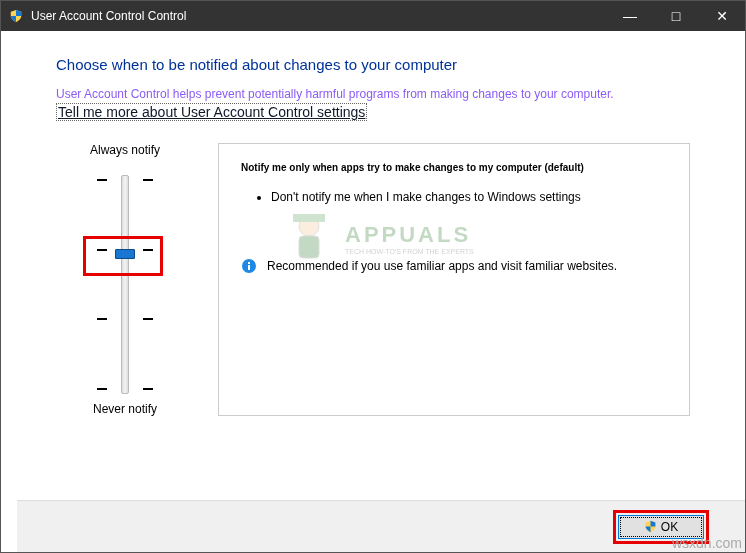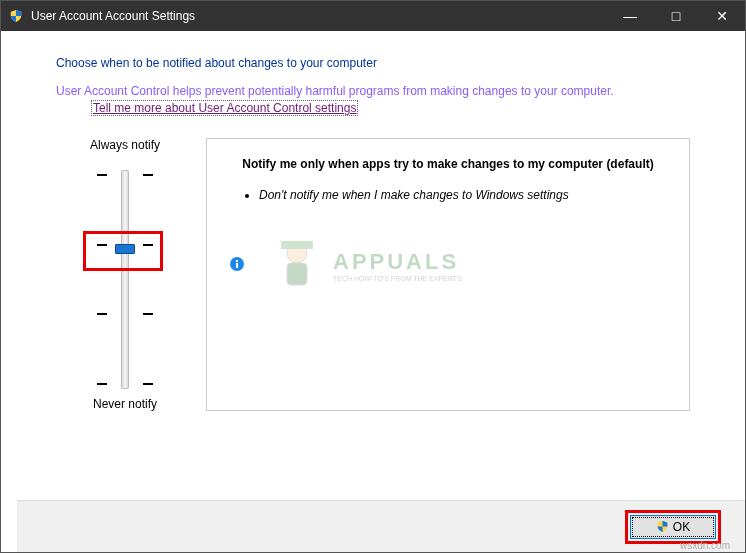--- a/index.html
+++ b/index.html
@@ -42,43 +42,42 @@
       cursor: pointer;
     }
     .content {
       flex: 1;
       padding: 25px 55px 10px 55px;
       display: flex;
       flex-direction: column;
     }
     .heading {
       color: #003399;
-      font-size: 12px;
+      font-size: 15px;
       font-weight: normal;
       margin-bottom: 14px;
     }
     .desc {
       font-size: 12px;
       color: #8b5cf6;
       margin-bottom: 2px;
     }
     .link {
-      color: #701a75;
+      color: #0f172a;
       text-decoration: underline;
-      font-size: 12px;
+      font-size: 14px;
       cursor: pointer;
       border: 1px dotted #666;
       display: inline-block;
       padding: 0 1px;
-      margin-left: 35px;
     }
     .row {
       display: flex;
       margin-top: 22px;
-      gap: 12px;
+      gap: 24px;
     }
     .slider-panel {
       width: 138px;
       text-align: center;
     }
     .slider-label-top, .slider-label-bottom {
       font-size: 12px;
       text-align: center;
     }
     .slider-label-top { margin-bottom: 10px; }
@@ -136,34 +135,33 @@
     }
     .info-panel {
       flex: 1;
       border: 1px solid #ccc;
       padding: 18px 22px 14px 22px;
       position: relative;
       min-height: 262px;
     }
     .info-title {
       font-weight: bold;
-      font-size: 12px;
+      font-size: 10px;
       margin-bottom: 16px;
-      text-align: center;
     }
     .info-list {
       list-style: disc;
       padding-left: 30px;
       font-size: 12px;
       margin-bottom: 12px;
     }
-    .info-list li { margin-bottom: 6px; line-height: 1.4; font-style: italic; }
+    .info-list li { margin-bottom: 6px; line-height: 1.4; }
     .watermark {
       position: absolute;
-      top: 96px;
+      top: 64px;
       left: 60px;
       opacity: 0.28;
       pointer-events: none;
       display: flex;
       align-items: center;
       gap: 6px;
     }
     .watermark .character {
       width: 60px; height: 60px;
     }
@@ -193,21 +191,21 @@
       width: 16px; height: 16px;
       flex-shrink: 0;
     }
     .footer {
       height: 52px;
       background: #f0f0f0;
       border-top: 1px solid #ddd;
       display: flex;
       justify-content: flex-end;
       align-items: center;
-      padding-right: 24px;
+      padding-right: 36px;
       gap: 12px;
       position: relative;
       margin-left: 16px;
     }
     .btn {
       min-width: 86px;
       height: 24px;
       border: 1px solid #adadad;
       background: #e1e1e1;
       font-size: 12px;
@@ -222,38 +220,38 @@
       outline: 1px dotted #000;
       outline-offset: -3px;
     }
     .btn .shield-small { width: 13px; height: 13px; }
     .highlight-ok {
       border: 3px solid #e60000;
     }
     .attribution {
       position: absolute;
       bottom: 2px;
-      right: 16px;
-      font-size: 10px;
+      right: 4px;
+      font-size: 14px;
       color: #aaa;
       pointer-events: none;
     }
   </style>
 </head>
 <body>
 
 <div class="window">
 
   <div class="titlebar">
     <svg class="shield" viewBox="0 0 16 16">
       <path d="M8 1 L14 3 V8 C14 12 8 15 8 15 C8 15 2 12 2 8 V3 Z" fill="#ffd54f"></path>
       <path d="M8 1 L14 3 V8 H8 Z" fill="#1976d2"></path>
       <path d="M2 8 H8 V15 C8 15 2 12 2 8 Z" fill="#1976d2"></path>
     </svg>
-    <span class="title">User Account Account Settings</span>
+    <span class="title">User Account Control Control</span>
     <div class="ctrl">—</div>
     <div class="ctrl">□</div>
     <div class="ctrl">✕</div>
   </div>
 
   <div class="content">
     <div class="heading">Choose when to be notified about changes to your computer</div>
     <div class="desc">User Account Control helps prevent potentially harmful programs from making changes to your computer.</div>
     <div>
       <span class="link">Tell me more about User Account Control settings</span>
@@ -304,20 +302,21 @@
         <div class="info-title">Notify me only when apps try to make changes to my computer (default)</div>
         <ul class="info-list">
           <li>Don't notify me when I make changes to Windows settings</li>
         </ul>
         <div class="recommend-row">
           <svg class="info-icon" viewBox="0 0 16 16">
             <circle cx="8" cy="8" r="7" fill="#1e88e5"></circle>
             <rect x="7" y="7" width="2" height="5" fill="#fff"></rect>
             <rect x="7" y="4" width="2" height="2" fill="#fff"></rect>
           </svg>
+          <span>Recommended if you use familiar apps and visit familiar websites.</span>
         </div>
       </div>
 
     </div>
   </div>
 
   <div class="footer">
     <span class="highlight-ok" style="display:inline-block;padding:2px;">
       <button class="btn default">
         <svg class="shield-small" viewBox="0 0 16 16">

